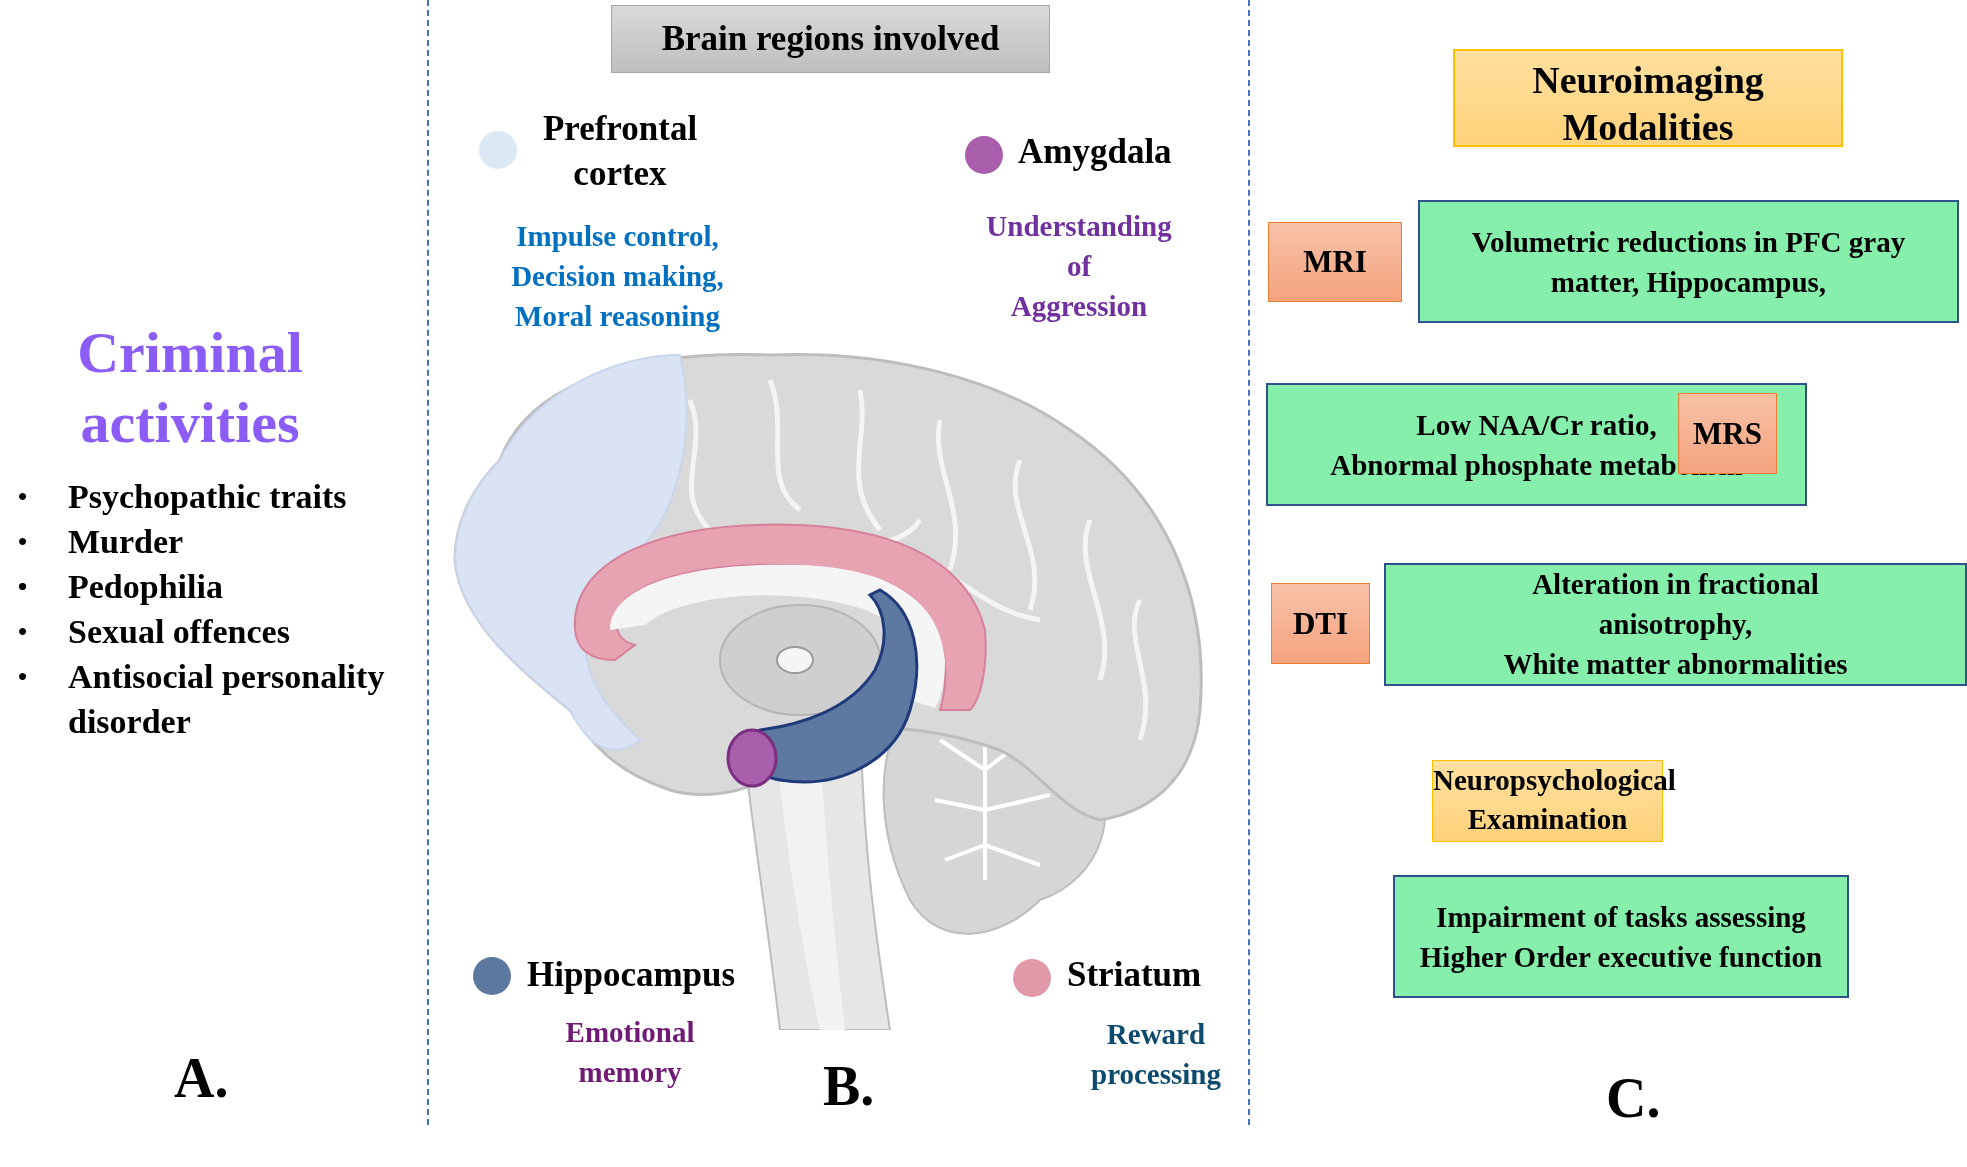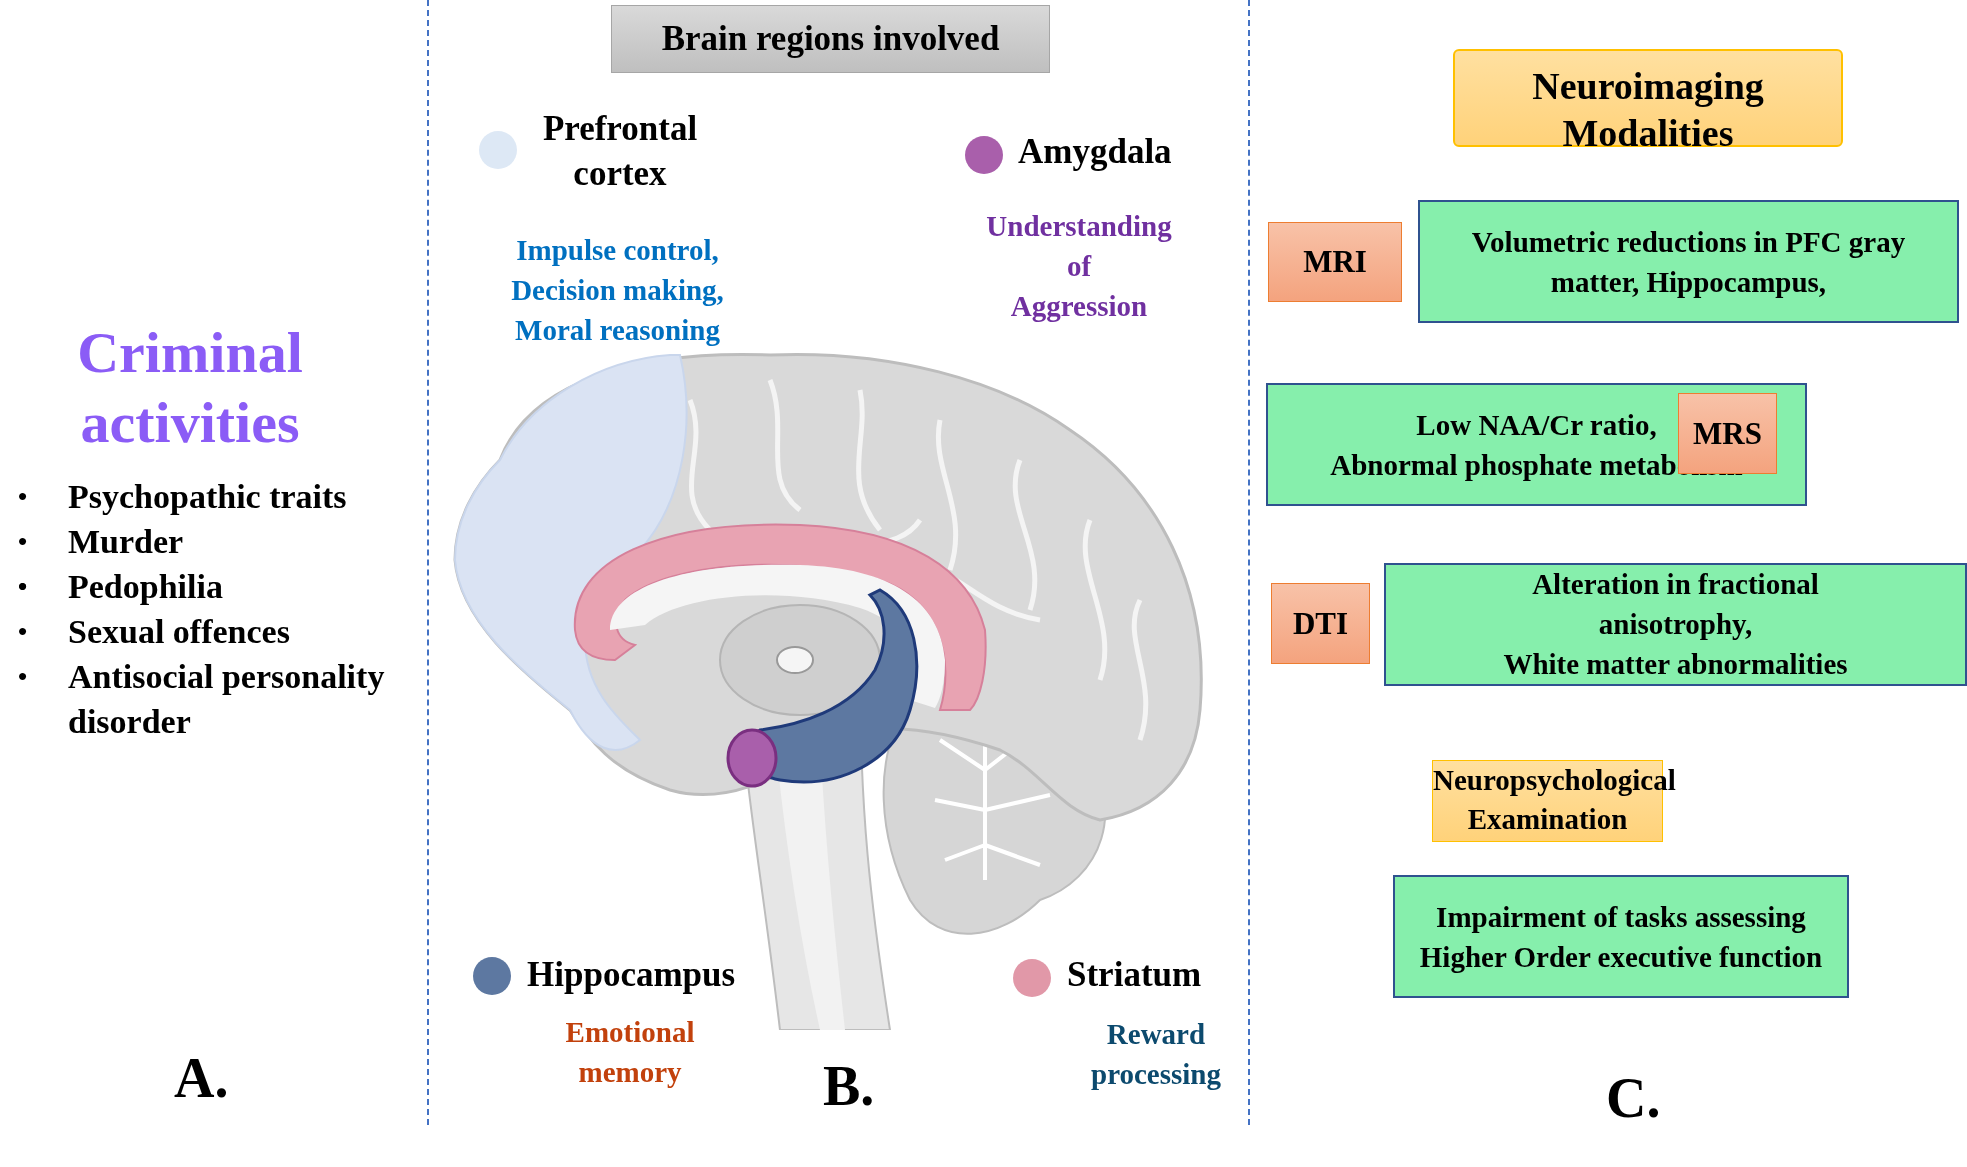--- a/index.html
+++ b/index.html
@@ -56,21 +56,21 @@
 </ul>
 <div class="abs panel-label" style="left:174px; top:1048px;">A.</div>
 
 <div class="abs center" id="brain-title">Brain regions involved</div>
 
 <div class="legend-dot" style="left:479px; top:131px; background:#dde8f5;"></div>
 <div class="legend-name center" style="left:520px; top:106px; width:200px;">
   <div>Prefrontal</div>
   <div>cortex</div>
 </div>
-<div class="legend-desc" style="left:470px; top:216px; width:295px; color:#0070c0;margin-top:14px;">
+<div class="legend-desc" style="left:470px; top:216px; width:295px; color:#0070c0;">
   <div>Impulse control,</div>
   <div>Decision making,</div>
   <div>Moral reasoning</div>
 </div>
 
 <div class="legend-dot" style="left:965px; top:136px; background:#a95fab;"></div>
 <div class="legend-name" style="left:1018px; top:129px;">Amygdala</div>
 <div class="legend-desc" style="left:950px; top:206px; width:258px; color:#7030a0;">
   <div>Understanding</div>
   <div>of</div>
@@ -97,35 +97,35 @@
   <ellipse cx="360" cy="320" rx="80" ry="55" fill="#cfcfcf" stroke="#b5b5b5" stroke-width="2"></ellipse>
   <ellipse cx="355" cy="320" rx="18" ry="13" fill="#f5f5f5" stroke="#999" stroke-width="2"></ellipse>
 
   <path d="M440 250 C 475 270, 485 320, 470 370 C 455 420, 400 450, 340 440 C 310 435, 300 405, 320 390 C 360 385, 410 370, 435 330 C 450 300, 445 270, 430 255 Z" fill="#5d78a1" stroke="#1f3a7a" stroke-width="3"></path>
 
   <ellipse cx="312" cy="418" rx="24" ry="28" fill="#a95fab" stroke="#7a2f80" stroke-width="3"></ellipse>
 </svg>
 
 <div class="legend-dot" style="left:473px; top:957px; background:#5d78a1;"></div>
 <div class="legend-name" style="left:527px; top:952px;">Hippocampus</div>
-<div class="legend-desc" style="left:530px; top:1012px; width:200px; color:#c2410c;">
+<div class="legend-desc" style="left:530px; top:1012px; width:200px; color:#701a75;">
   <div>Emotional</div>
   <div>memory</div>
 </div>
 
 <div class="legend-dot" style="left:1013px; top:959px; background:#e198a8;"></div>
 <div class="legend-name" style="left:1067px; top:952px;">Striatum</div>
 <div class="legend-desc" style="left:1061px; top:1014px; width:190px; color:#0c4a6e;">
   <div>Reward</div>
   <div>processing</div>
 </div>
 
 <div class="abs panel-label" style="left:823px; top:1056px;">B.</div>
 
-<div class="header-box" style="left:1453px; top:49px; width:390px; height:98px; font-size:38px; line-height:47px; padding-top:12px;border-radius:6px;">
+<div class="header-box" style="left:1453px; top:49px; width:390px; height:98px; font-size:38px; line-height:47px; padding-top:6px;">
   <div>Neuroimaging</div>
   <div>Modalities</div>
 </div>
 
 <div class="mod-box" style="left:1268px; top:222px; width:134px; height:80px;">MRI</div>
 <div class="desc-box" style="left:1418px; top:200px; width:541px; height:123px;">
   <div>
     <div>Volumetric reductions in PFC gray</div>
     <div>matter, Hippocampus,</div>
   </div>

